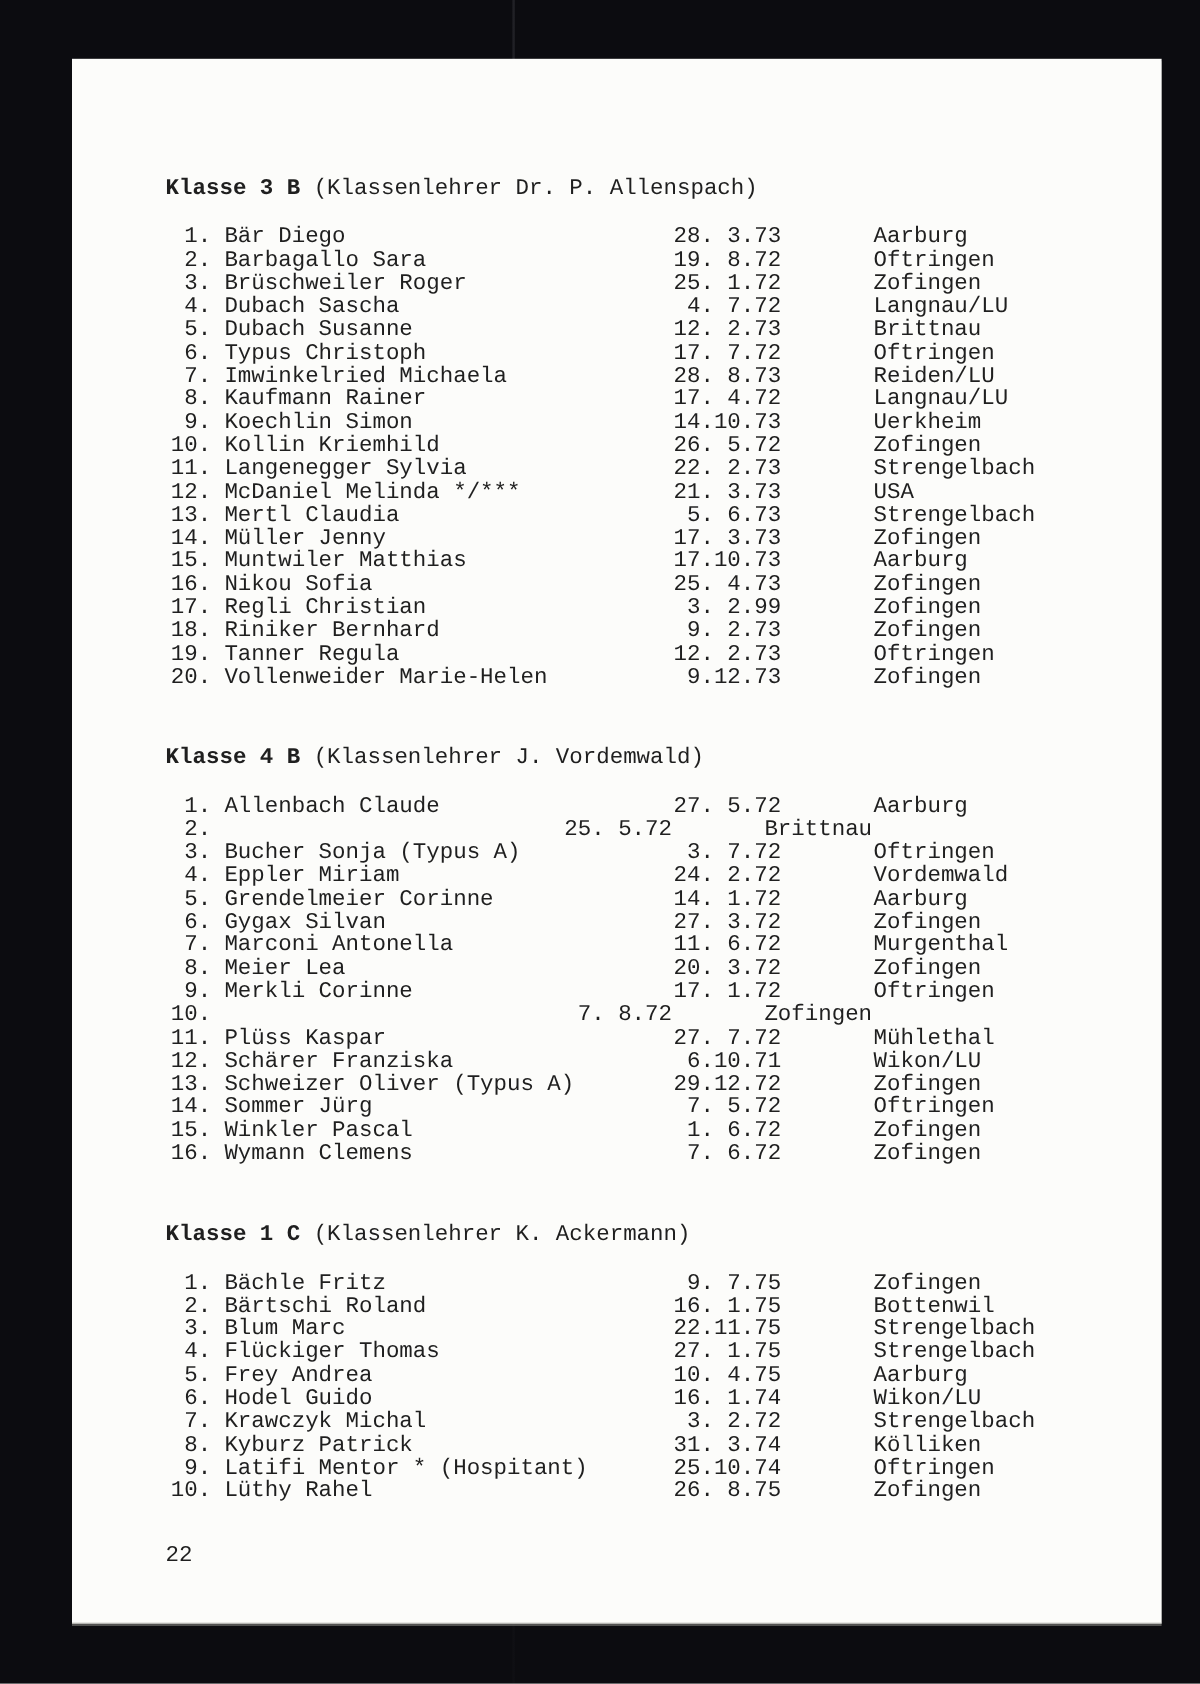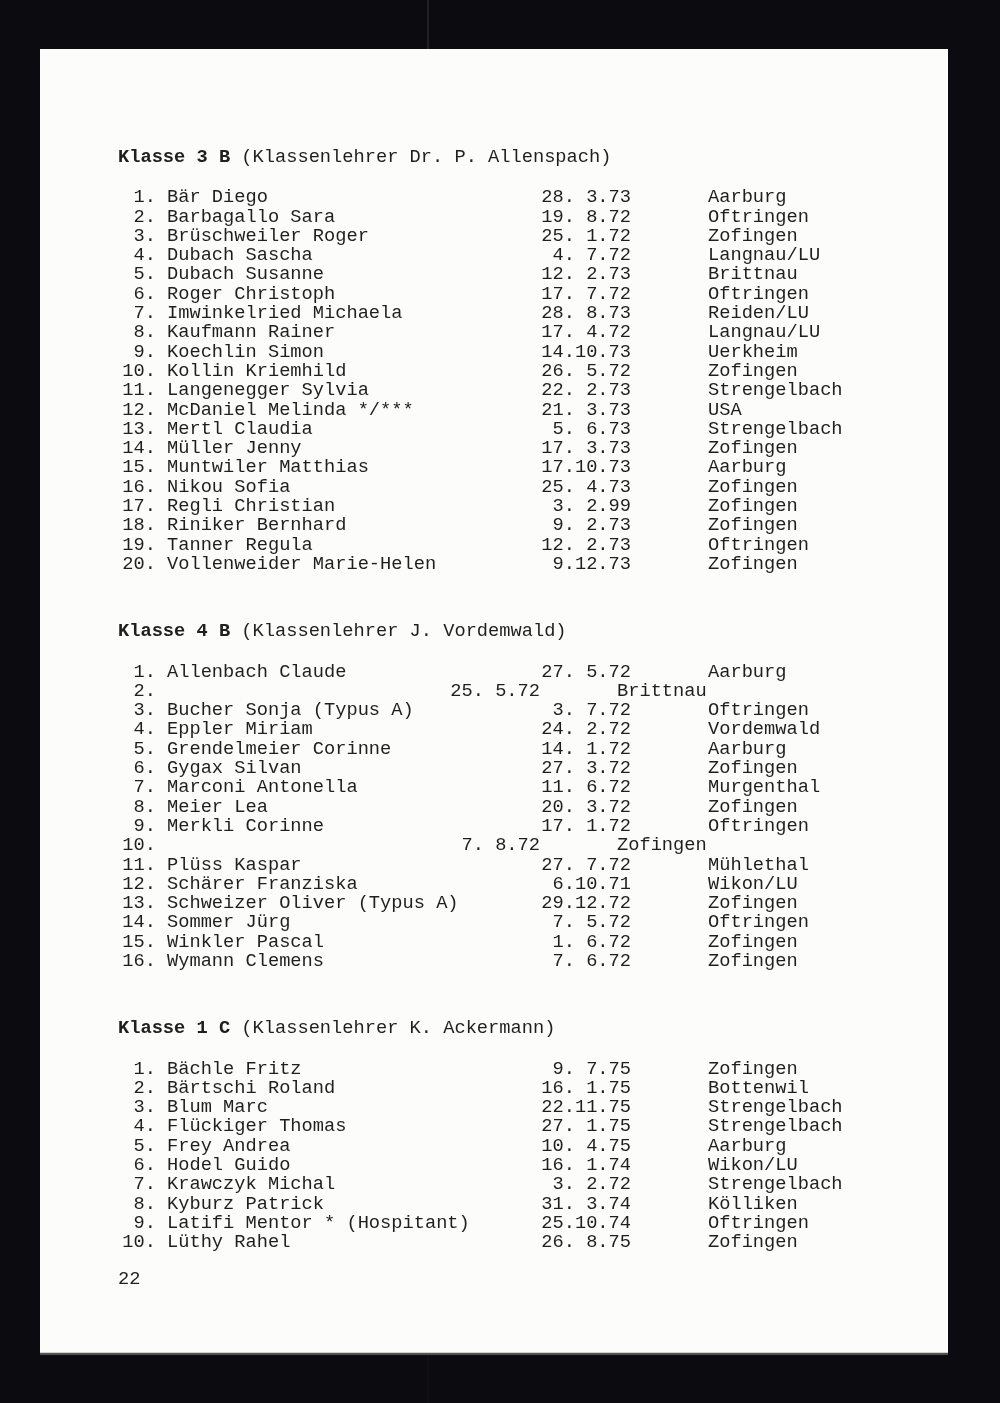--- a/index.html
+++ b/index.html
@@ -17,21 +17,21 @@
     overflow:hidden;
   }
   .seam{
     position:absolute;
     left:427px;top:0;width:2px;height:100%;
     background:linear-gradient(to bottom,rgba(160,160,170,0.14),rgba(160,160,170,0.02));
     z-index:0;
   }
   .page{
     position:absolute;
-    left:40px;top:49px;
+    left:60px;top:49px;
     width:908px;height:1304px;
     background:var(--page-bg);
     box-shadow:0 2px 0 rgba(140,140,135,0.55), inset 0 -1px 0 rgba(180,180,175,0.6);
     z-index:1;
   }
   .content{
     padding:99px 0 0 78px;
     font-size:18.7px;
     line-height:19.3px;
   }
@@ -49,21 +49,21 @@
   .student-row{
     display:grid;
     grid-template-columns:38px 384px 91px 1fr;
     white-space:pre;
   }
   .col-no{text-align:right;}
   .col-name{padding-left:11px;}
   .col-date{text-align:right;}
   .col-place{padding-left:77px;}
   .page-number{
-    margin-top:17px;
+    margin-top:34px;
     font-size:18.7px;
     line-height:19.3px;
   }
 </style>
 </head>
 <body>
 
 <div class="seam"></div>
 
 <div class="page">
@@ -102,21 +102,21 @@
 
   <li class="student-row">
     <span class="col-no">5.</span>
     <span class="col-name">Dubach Susanne</span>
     <span class="col-date">12. 2.73</span>
     <span class="col-place">Brittnau</span>
   </li>
 
   <li class="student-row">
     <span class="col-no">6.</span>
-    <span class="col-name">Roger Christoph</span>
+    <span class="col-name">Typus Christoph</span>
     <span class="col-date">17. 7.72</span>
     <span class="col-place">Oftringen</span>
   </li>
 
   <li class="student-row">
     <span class="col-no">7.</span>
     <span class="col-name">Imwinkelried Michaela</span>
     <span class="col-date">28. 8.73</span>
     <span class="col-place">Reiden/LU</span>
   </li>

